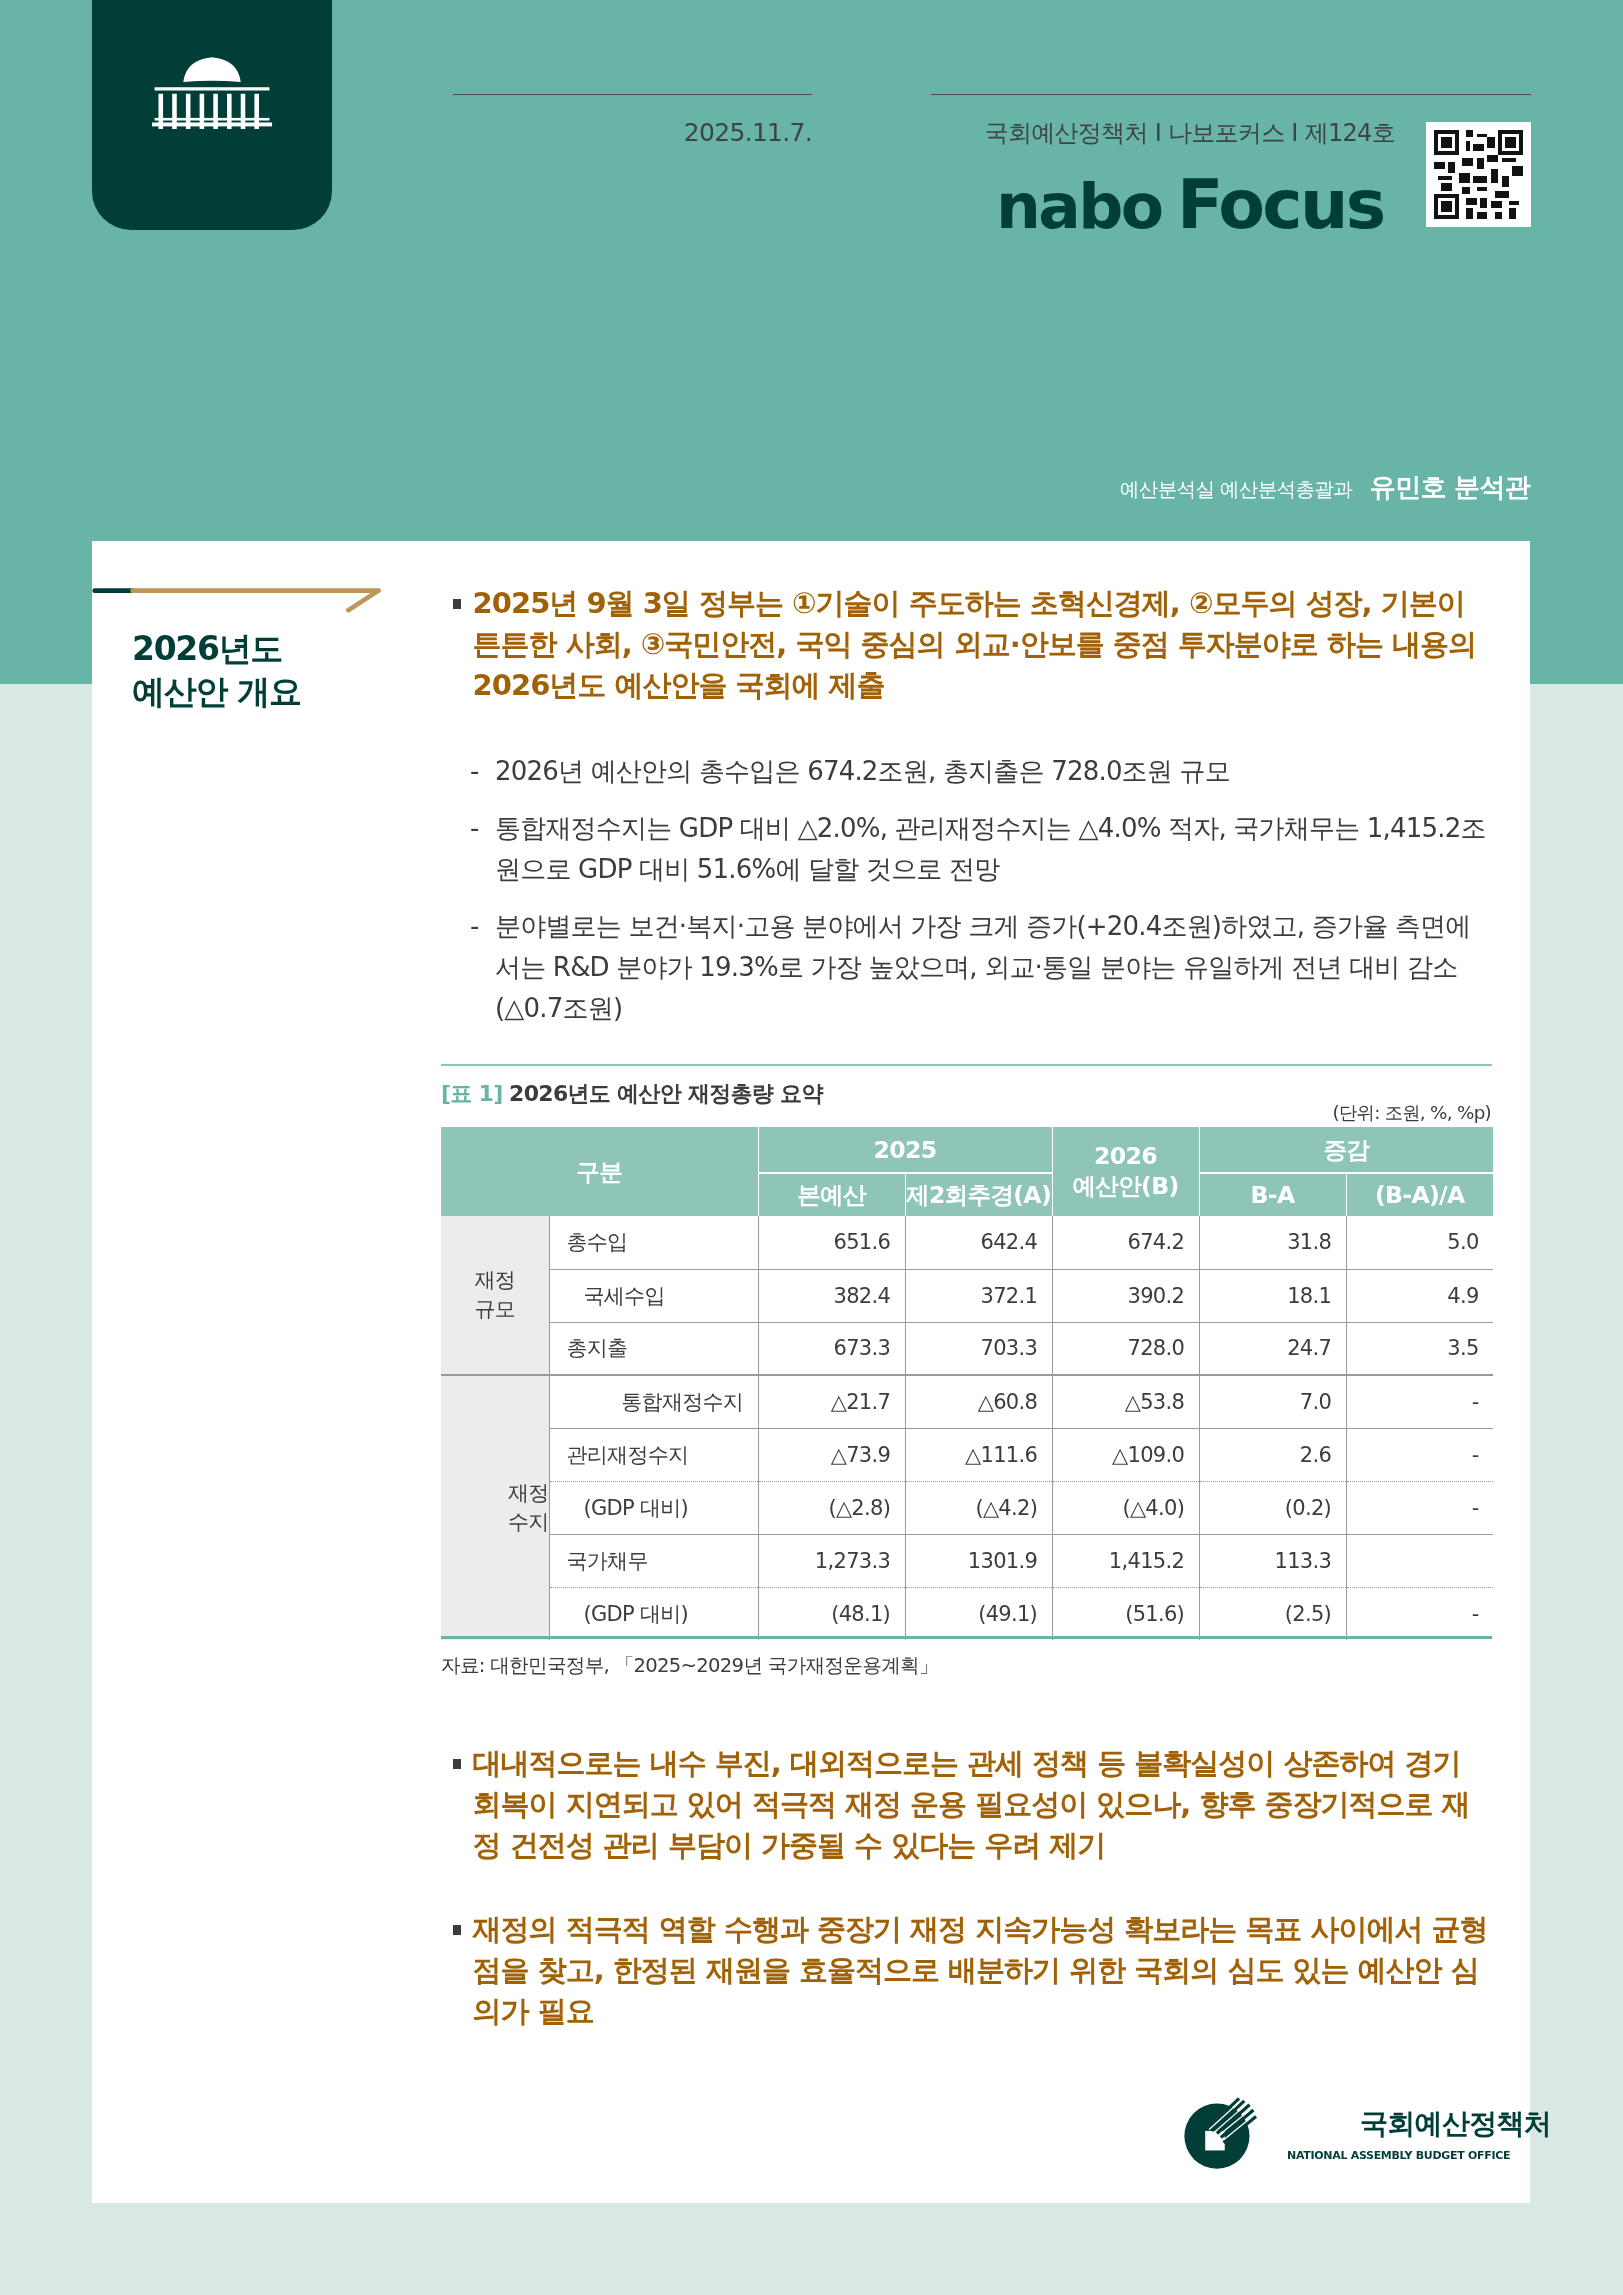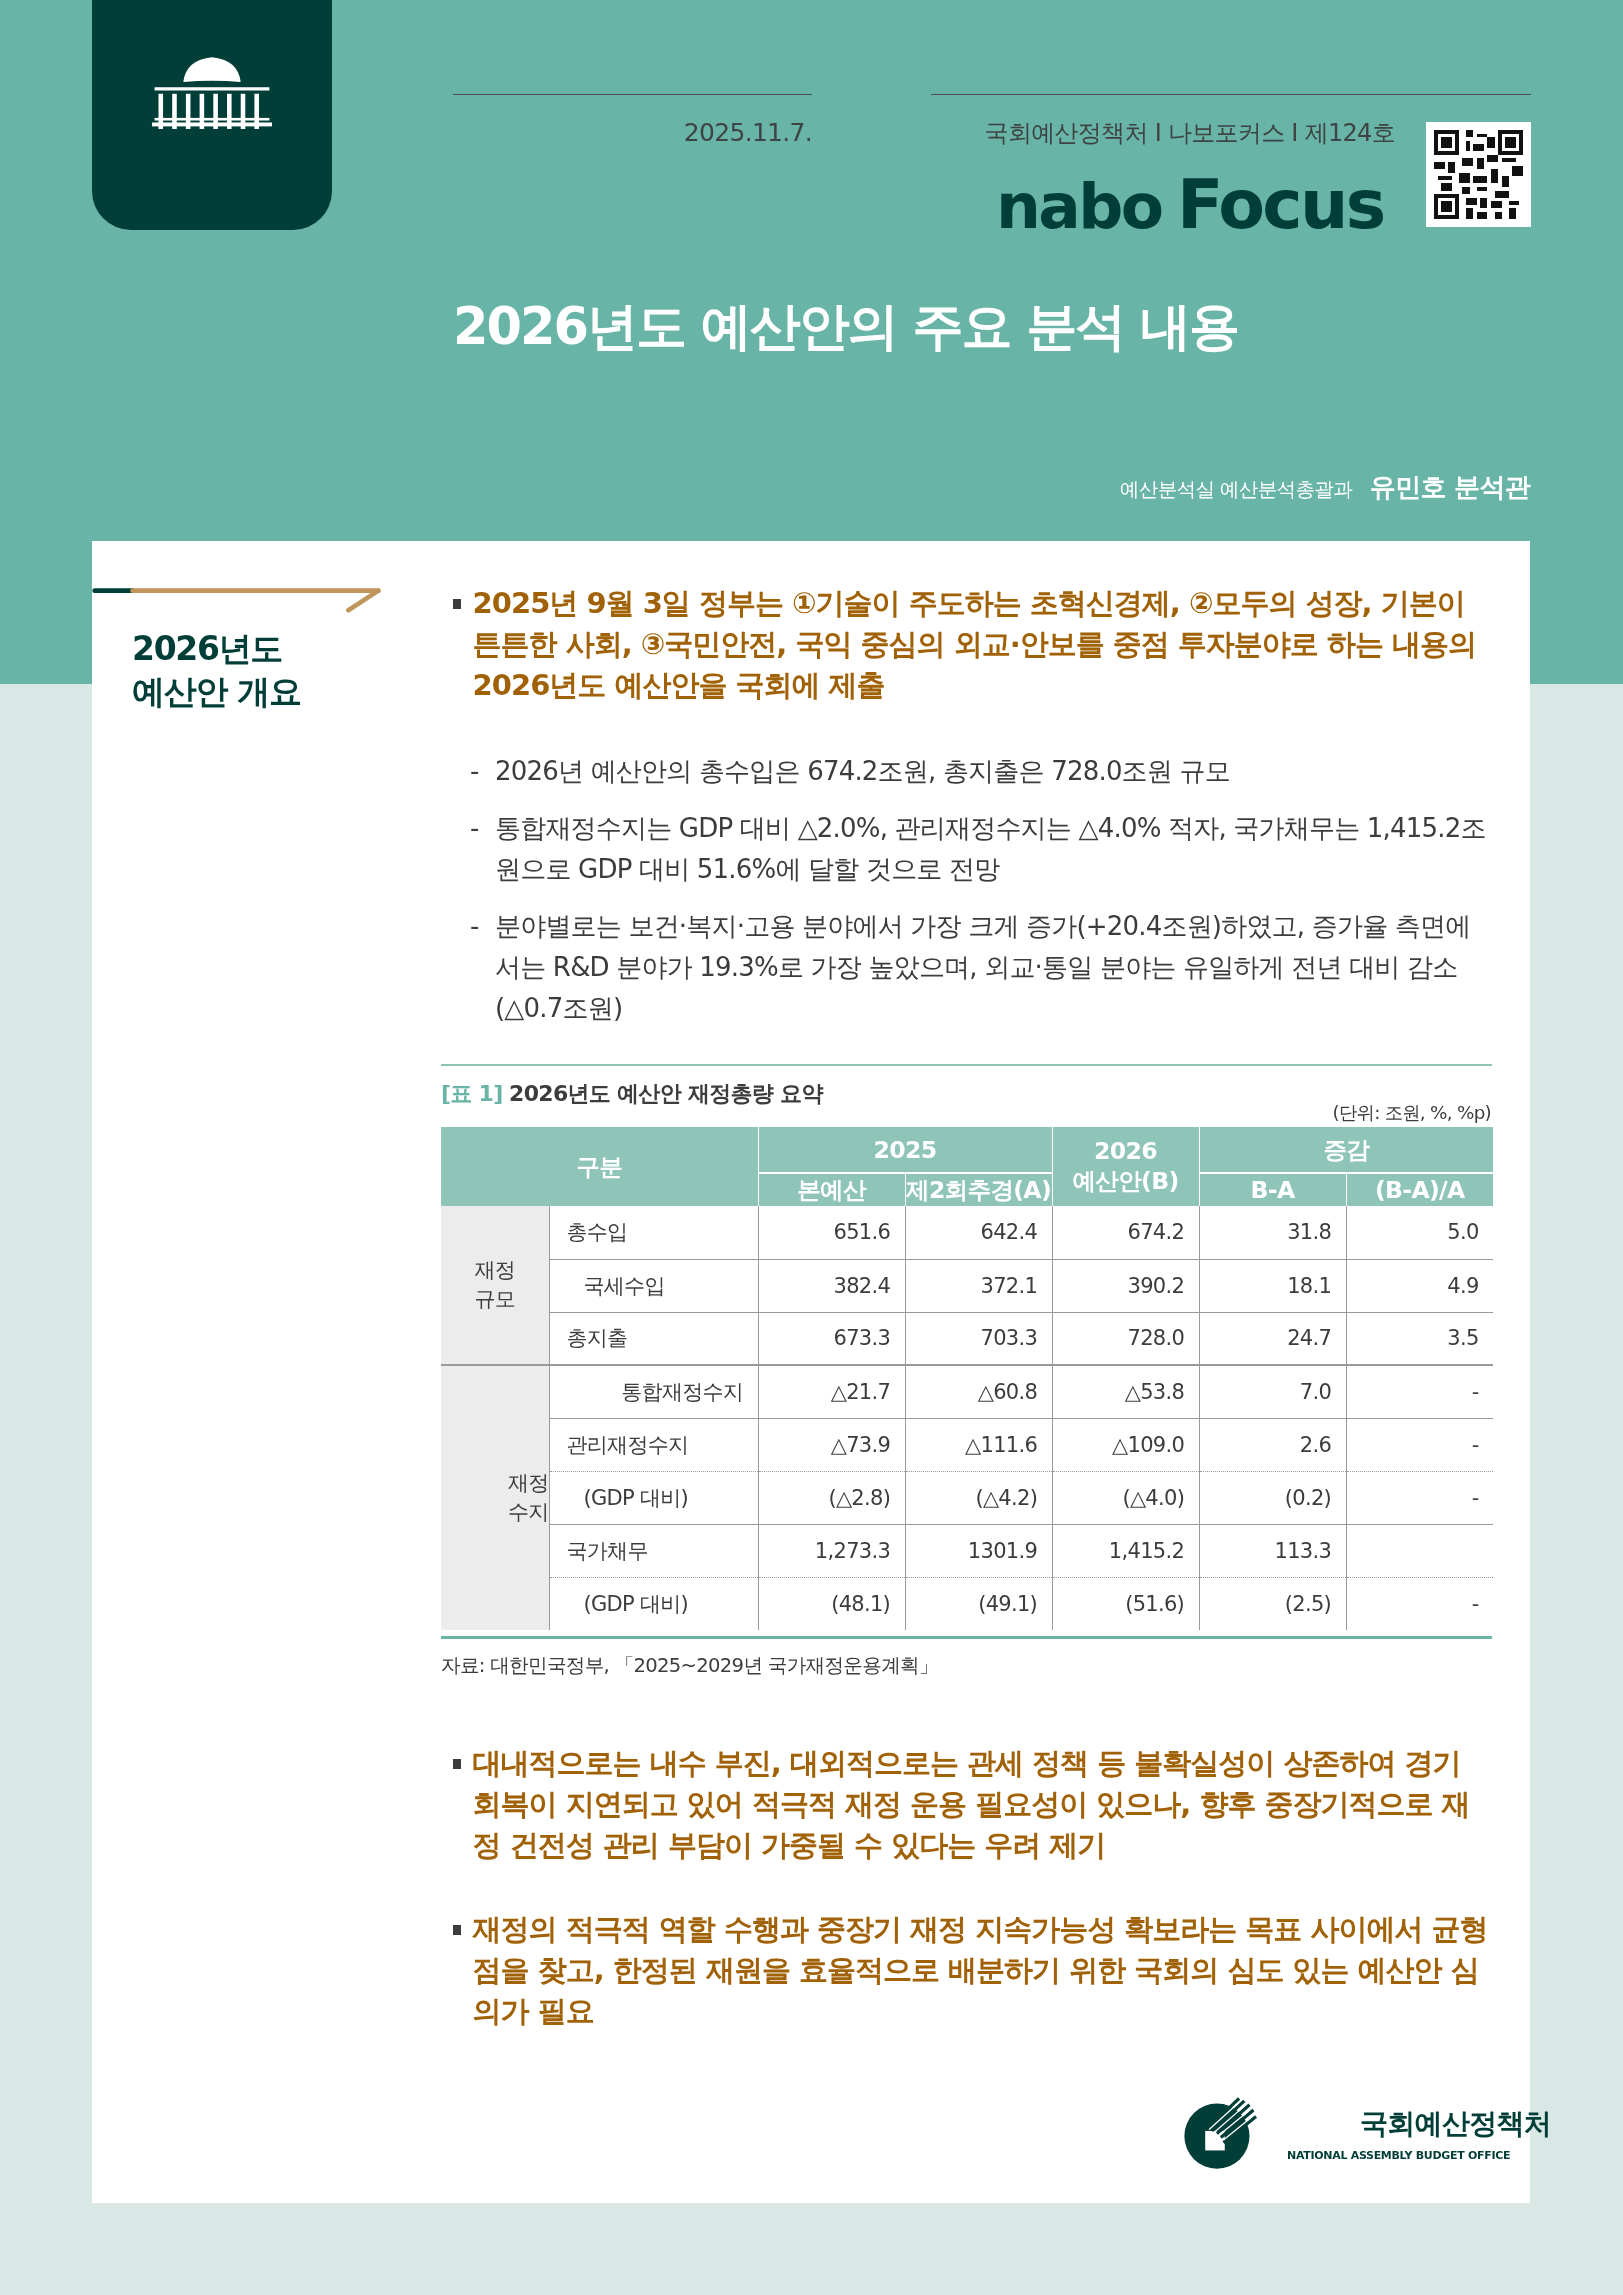--- a/index.html
+++ b/index.html
@@ -38,21 +38,21 @@
 
   .table-rule-top { position: absolute; left: 441px; top: 1064px; width: 1051px; height: 2px; background: #8ec3b7; }
   .table-caption { position: absolute; left: 441px; top: 1079px; font-size: 22px; font-weight: bold; color: #3c3c3c; letter-spacing: -0.7px; }
   .table-caption .tag { color: #68b4a6; margin-right: 6.5px; }
   .table-unit { position: absolute; right: 132px; top: 1100px; font-size: 18.3px; color: #3c3c3c; letter-spacing: -0.7px; }
 
   table.fin { position: absolute; left: 441px; top: 1127px; width: 1051px; border-collapse: collapse; table-layout: fixed; font-size: 21px; letter-spacing: -0.7px; }
   table.fin th { background: #8fc4b8; color: #fff; font-weight: bold; font-size: 23.6px; text-align: center; border-right: 1.3px solid #fff; }
   table.fin th:last-child { border-right: none; }
   table.fin thead tr.r1 th { height: 46px; }
-  table.fin thead tr.r2 th { height: 33px; border-top: 2.6px solid #fff; }
+  table.fin thead tr.r2 th { height: 43px; border-top: 2.6px solid #fff; }
   table.fin td { height: 53px; border-right: 0.7px solid #9a9a9a; border-top: 1.3px solid #9a9a9a; text-align: right; padding-right: 14.4px; color: #3c3c3c; }
   table.fin td:last-child { border-right: none; }
   table.fin td.group { background: #ececec; text-align: center; padding: 0; line-height: 29px; border-top: 1.3px solid #9a9a9a; }
   table.fin td.label { text-align: left; padding-left: 17px; }
   table.fin td.label.indent { padding-left: 34px; }
   table.fin tr.dotted td:not(.group) { border-top: 1.3px dotted #9a9a9a; }
   table.fin tbody tr.first-row td { border-top: none; }
   table.fin tbody tr.section-start td { border-top: 2px solid #9a9a9a; text-align: right; }
   .table-rule-bottom { position: absolute; left: 441px; top: 1636px; width: 1051px; height: 3.3px; background: #68b4a6; }
   .source { position: absolute; left: 441px; top: 1652px; font-size: 19.6px; color: #3c3c3c; letter-spacing: -0.7px; }
@@ -133,21 +133,20 @@
           <rect x="16" y="20" width="3" height="2"></rect>
         <rect x="21" y="20" width="3" height="1"></rect>
           <rect x="9" y="22" width="2" height="3"></rect>
           <rect x="12" y="23" width="3" height="2"></rect>
         <rect x="17" y="23" width="2" height="2"></rect>
           <rect x="21" y="22" width="2" height="3"></rect>
       </g>
     </svg>
   </div>
 
-  <h1 class="title">2026년도 예산안의 주요 분석 내용</h1>
 
   <div class="author">
     <span class="dept">예산분석실 예산분석총괄과</span>
     <span class="name">유민호 분석관</span>
   </div>
 </div>
 
 <div class="panel"></div>
 
 <svg class="section-arrow" width="291" height="29" viewBox="0 0 445 44">

